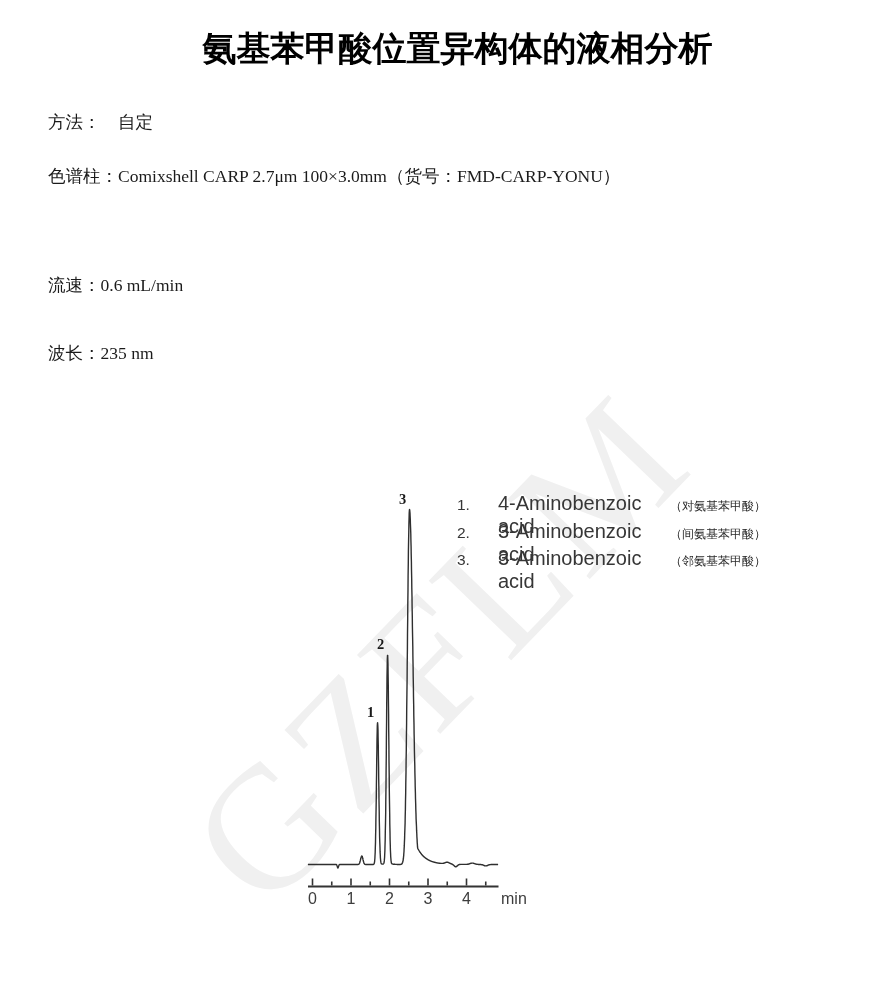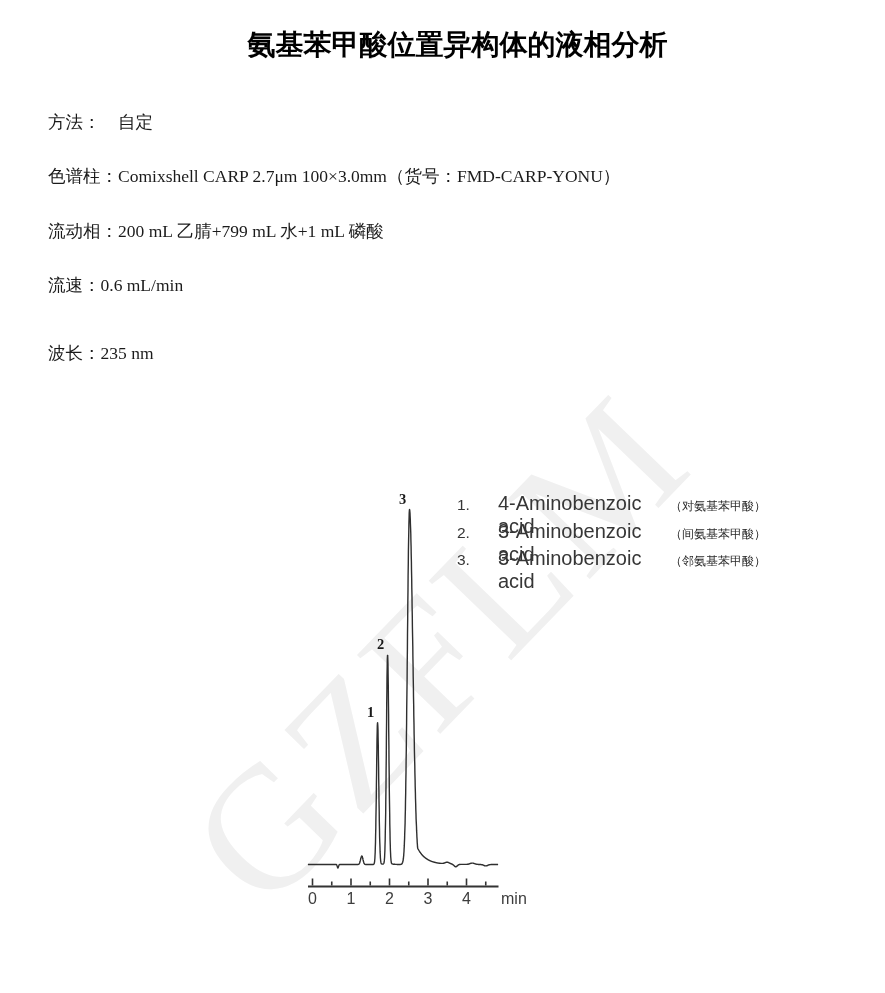--- a/index.html
+++ b/index.html
@@ -20,21 +20,21 @@
     color:#f0f0f0;
     white-space:nowrap;
     z-index:0;
     user-select:none;
   }
   .doc-title{
     position:absolute;
     top:26px;left:0;right:0;
     padding-left:30px;
     text-align:center;
-    font-size:28px;
+    font-size:34px;
     font-weight:bold;
     color:#000;
     z-index:1;
     margin:0;
     font-family:"Liberation Serif", serif;
   }
   .method-line{
     position:absolute;
     left:48px;
     font-size:17.5px;
@@ -98,21 +98,20 @@
 <body>
 
 <div class="page">
 
   <div class="watermark" style="color: rgb(240, 240, 240);">GZFLM</div>
 
   <h1 class="doc-title">氨基苯甲酸位置异构体的液相分析</h1>
 
   <div class="method-line" style="top:110px">方法：　自定</div>
   <div class="method-line" style="top:164px">色谱柱：Comixshell CARP 2.7μm 100×3.0mm（货号：FMD-CARP-YONU）</div>
-  <div class="method-line" style="top:219px">流动相：200 mL 乙腈+799 mL 水+1 mL 磷酸</div>
   <div class="method-line" style="top:273px">流速：0.6 mL/min</div>
   <div class="method-line" style="top:341px">波长：235 nm</div>
 
   <div class="legend">
     <div class="legend-row">
       <span class="legend-num">1.</span>
       <span class="legend-name">4-Aminobenzoic acid</span>
       <span class="legend-cn">（对氨基苯甲酸）</span>
     </div>
     <div class="legend-row">

